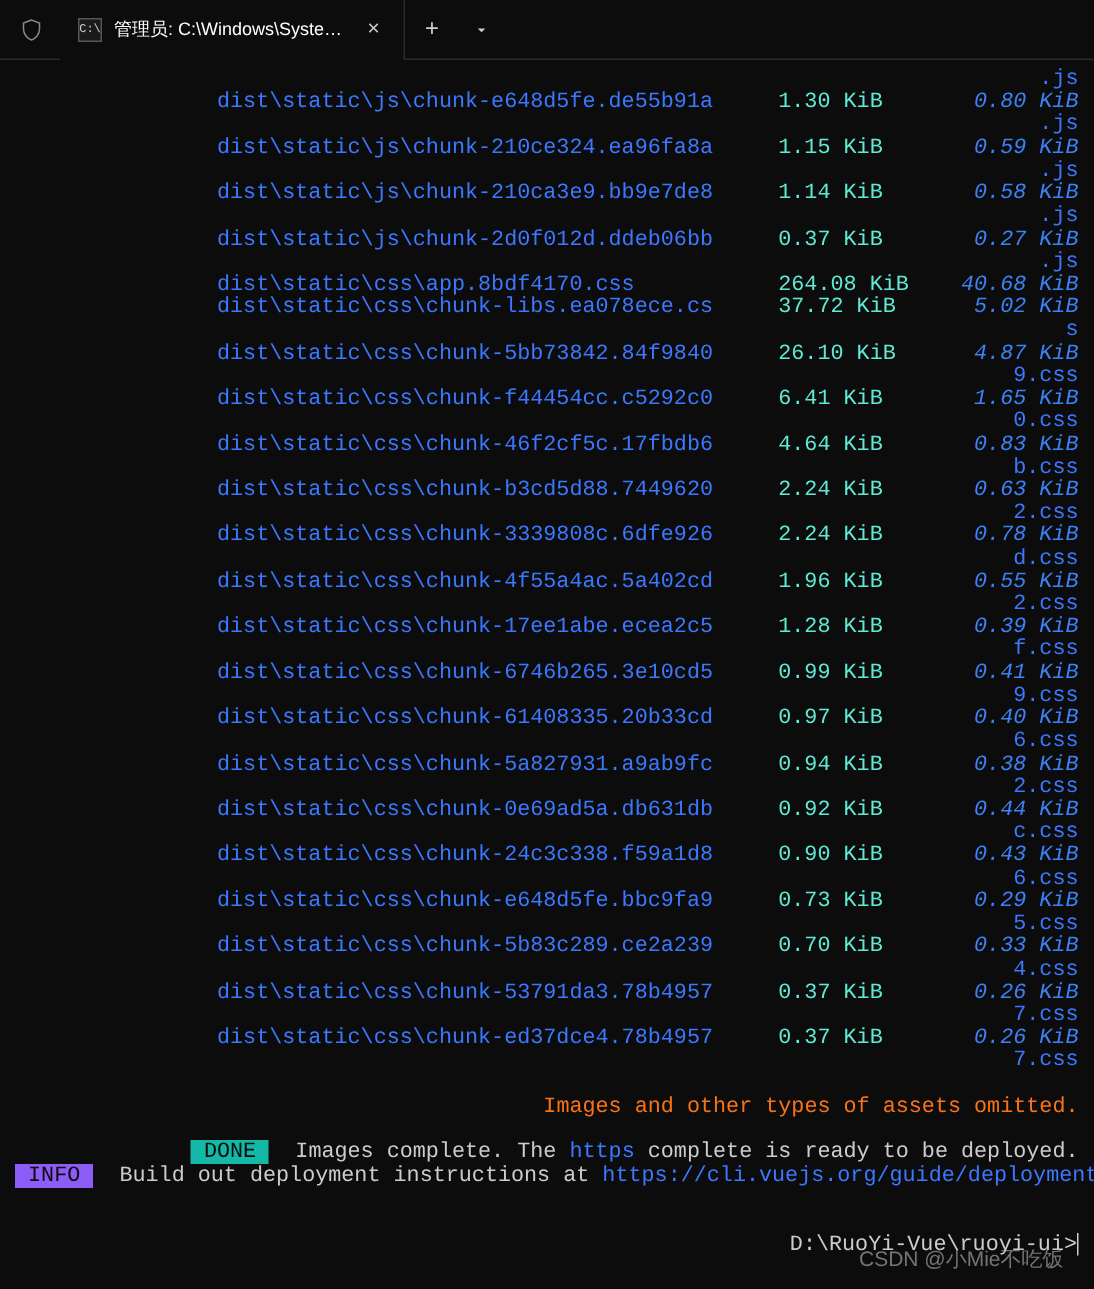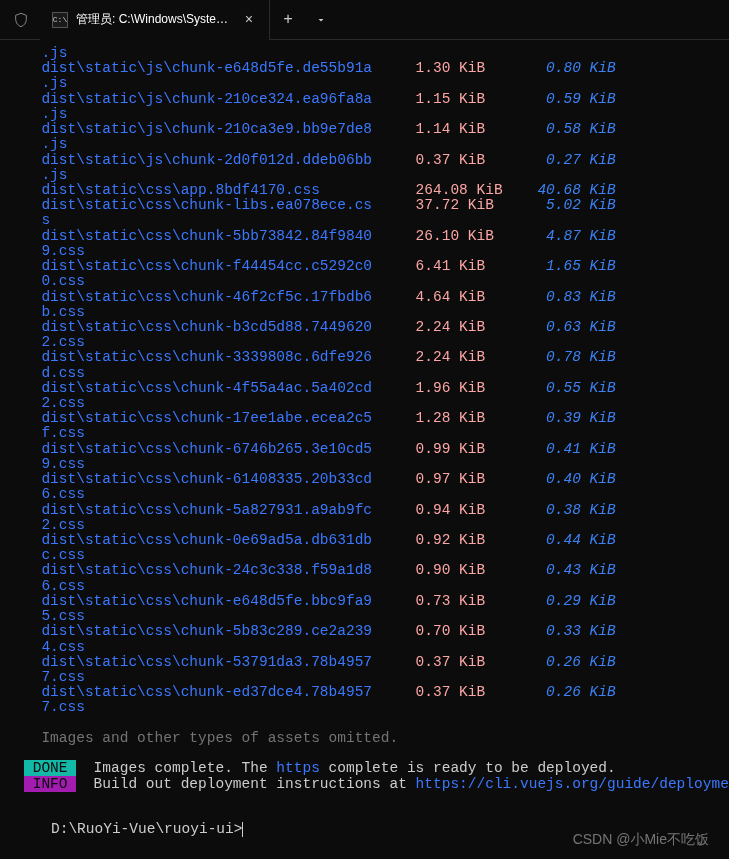--- a/index.html
+++ b/index.html
@@ -81,34 +81,35 @@
       width: 30px;
       height: 40px;
       display: flex;
       align-items: center;
       justify-content: center;
       color: #ccc;
       cursor: pointer;
     }
     .dropdown-tab svg { width: 12px; height: 12px; }
     .terminal-content {
-      padding: 6px 10px 10px 24px;
+      padding: 6px 10px 10px 10px;
       line-height: 1.05;
       white-space: pre;
       font-size: 14.5px;
+      text-align: right;
     }
     .file-path { color: #3b78ff; }
     .file-row { display: block; }
-    .col-size { color: #fca5a5; }
+    .col-size { color: #5eead4; }
     .col-gz { color: #3b82f6; font-style: italic; }
     .highlight-dist { color: #3b78ff; }
     .highlight-url { color: #3b78ff; }
     .done-badge { background: #14b8a6; color: #0c0c0c; }
-    .info-badge { background: #a21caf; color: #0c0c0c; }
-    .muted { color: #737373; }
+    .info-badge { background: #8b5cf6; color: #0c0c0c; }
+    .muted { color: #f97316; }
     .prompt { color: #cccccc; margin-left: 27px; }
     .cursor {
       display: inline-block;
       width: 1px;
       height: 15px;
       background: #cccccc;
       vertical-align: middle;
       margin-left: 0px;
     }
     .watermark {

